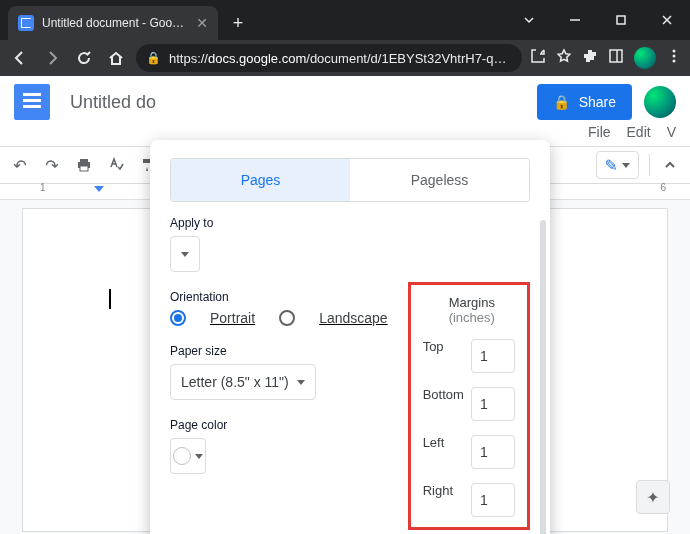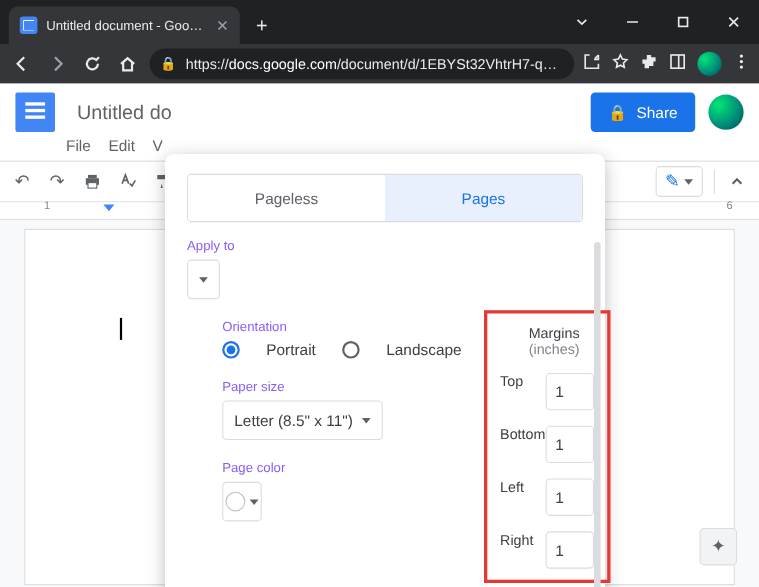--- a/index.html
+++ b/index.html
@@ -29,48 +29,48 @@
 
   
   .docs { position:relative; height:calc(534px - 76px); background:#fff; }
   .docs-header { display:flex; align-items:center; padding: 8px 14px 0 14px; gap:20px; }
   .docs-logo { width:36px; height:36px; background:#4285f4; border-radius:2px; position:relative; }
   .docs-logo::before { content:""; position:absolute; left:9px; top:9px; width:18px; height:3px; background:#fff; box-shadow: 0 6px 0 #fff, 0 12px 0 #fff; }
   .doc-title { color:#5f6368; font-size:18px; white-space:nowrap; }
   .docs-right { margin-left:auto; display:flex; align-items:center; gap:12px; }
   .share-btn { background:#1a73e8; color:#fff; border-radius:4px; height:36px; padding:0 16px; display:flex; align-items:center; gap:8px; font-size:14px; font-weight:500; }
   .avatar-docs { width:32px; height:32px; border-radius:50%; background: radial-gradient(circle at 30% 30%, #00e676, #00897b 60%, #004d40); }
-  .menus { display:flex; gap:16px; padding: 4px 14px 6px 60px; color:#5f6368; font-size:14px; }
+  .menus { display:flex; gap:16px; padding: 4px 14px 6px 60px; color:#5f6368; font-size:14px;justify-content:flex-end; }
   .toolbar { border-top:1px solid #dadce0; border-bottom:1px solid #dadce0; height:38px; display:flex; align-items:center; padding:0 10px; gap:12px; color:#5f6368; }
   .toolbar .sep { width:1px; height:22px; background:#dadce0; }
   .tool-ico { width:20px; height:20px; display:flex; align-items:center; justify-content:center; }
   .toolbar-right { margin-left:auto; display:flex; align-items:center; gap:10px; }
   .pencil-pill { border:1px solid #dadce0; border-radius:4px; height:28px; padding:0 8px; display:flex; align-items:center; gap:4px; color:#1a73e8; }
   .ruler { height:16px; background:#fff; border-bottom:1px solid #e0e0e0; position:relative; }
   .ruler .num { position:absolute; top:-2px; font-size:10px; color:#80868b; }
   .ruler .indent { position:absolute; top:2px; width:0; height:0; border-left:5px solid transparent; border-right:5px solid transparent; border-top:6px solid #4285f4; }
   .page-area { background:#f8f9fa; height:340px; padding:8px 22px; }
   .page { background:#fff; width:100%; height:100%; border:1px solid #dadce0; position:relative; }
   .cursor { position:absolute; left:86px; top:80px; width:2px; height:20px; background:#000; }
   .explore-fab { position:absolute; right:20px; bottom:20px; width:34px; height:34px; background:#f1f3f4; border:1px solid #dadce0; border-radius:4px; display:flex; align-items:center; justify-content:center; color:#5f6368; }
 
   
   .modal { position:absolute; left:150px; top:64px; width:400px; height:464px; background:#fff; border-radius:8px; box-shadow: 0 4px 16px rgba(0,0,0,0.25); padding: 18px 20px; }
   .modal-scroll { position:absolute; right:4px; top:80px; width:6px; height:320px; background:#dadce0; border-radius:3px; }
   .tabs { display:flex; border:1px solid #dadce0; border-radius:4px; overflow:hidden; margin-bottom:14px; }
   .tabbtn { flex:1; height:42px; display:flex; align-items:center; justify-content:center; font-size:14px; font-weight:500; color:#3c4043; }
   .tabbtn.active { background:#e8f0fe; color:#1a73e8; }
   .tabbtn.inactive { background:#fff; color:#5f6368; }
-  .section-label { font-size:12px; color:#8b5cf6; margin: 8px 0 6px 0; font-weight:500; }
+  .section-label { font-size:12px; color:#0f172a; margin: 8px 0 6px 0; font-weight:500; }
   .dropdown { border:1px solid #dadce0; border-radius:4px; height:36px; display:inline-flex; align-items:center; padding:0 10px; gap:8px; font-size:14px; color:#3c4043; }
   .caret { width:0; height:0; border-left:4px solid transparent; border-right:4px solid transparent; border-top:5px solid #5f6368; }
   .columns { display:flex; gap:20px; margin-top:10px; }
-  .col-left { flex: 1 1 52%; margin-left: 32px; }
+  .col-left { flex: 1 1 52%; }
   .col-right { flex: 1 1 48%; border:3px solid #e53935; padding:10px 12px; }
-  .radio-row { display:flex; gap:24px; align-items:center; margin-top:6px; }
+  .radio-row { display:flex; gap:24px; align-items:center; margin-top:6px;text-decoration:underline; }
   .radio { width:16px; height:16px; border:2px solid #5f6368; border-radius:50%; display:inline-flex; align-items:center; justify-content:center; }
   .radio.selected { border-color:#1a73e8; }
   .radio.selected::after { content:""; width:8px; height:8px; background:#1a73e8; border-radius:50%; }
   .radio-label { font-size:14px; color:#3c4043; }
   .margins-title { font-size:13px; color:#3c4043; font-weight:500;margin-left:26px; }
   .margins-title .unit { color:#80868b; font-weight:400; }
   .margin-row { display:flex; align-items:flex-start; justify-content:space-between; margin-top:14px; }
   .margin-row label { font-size:13px; color:#3c4043; }
   .margin-input { width:44px; height:34px; border:1px solid #dadce0; border-radius:4px; text-align:left; padding:0 8px; font-size:14px; color:#3c4043; }
   .color-swatch { width:36px; height:36px; border:1px solid #dadce0; border-radius:4px; display:flex; align-items:center; justify-content:center; gap:4px; }
@@ -216,22 +216,22 @@
   </div>
   <div class="page-area">
     <div class="page">
       <div class="cursor"></div>
     </div>
   </div>
   <div class="explore-fab">✦</div>
 
   <div class="modal">
     <div class="tabs">
+      <div class="tabbtn active">Pages</div>
       <div class="tabbtn inactive">Pageless</div>
-      <div class="tabbtn active">Pages</div>
     </div>
 
     <div class="section-label">Apply to</div>
     <div class="dropdown">
       <span class="caret"></span>
     </div>
 
     <div class="columns">
       <div class="col-left">
         <div class="section-label">Orientation</div>

